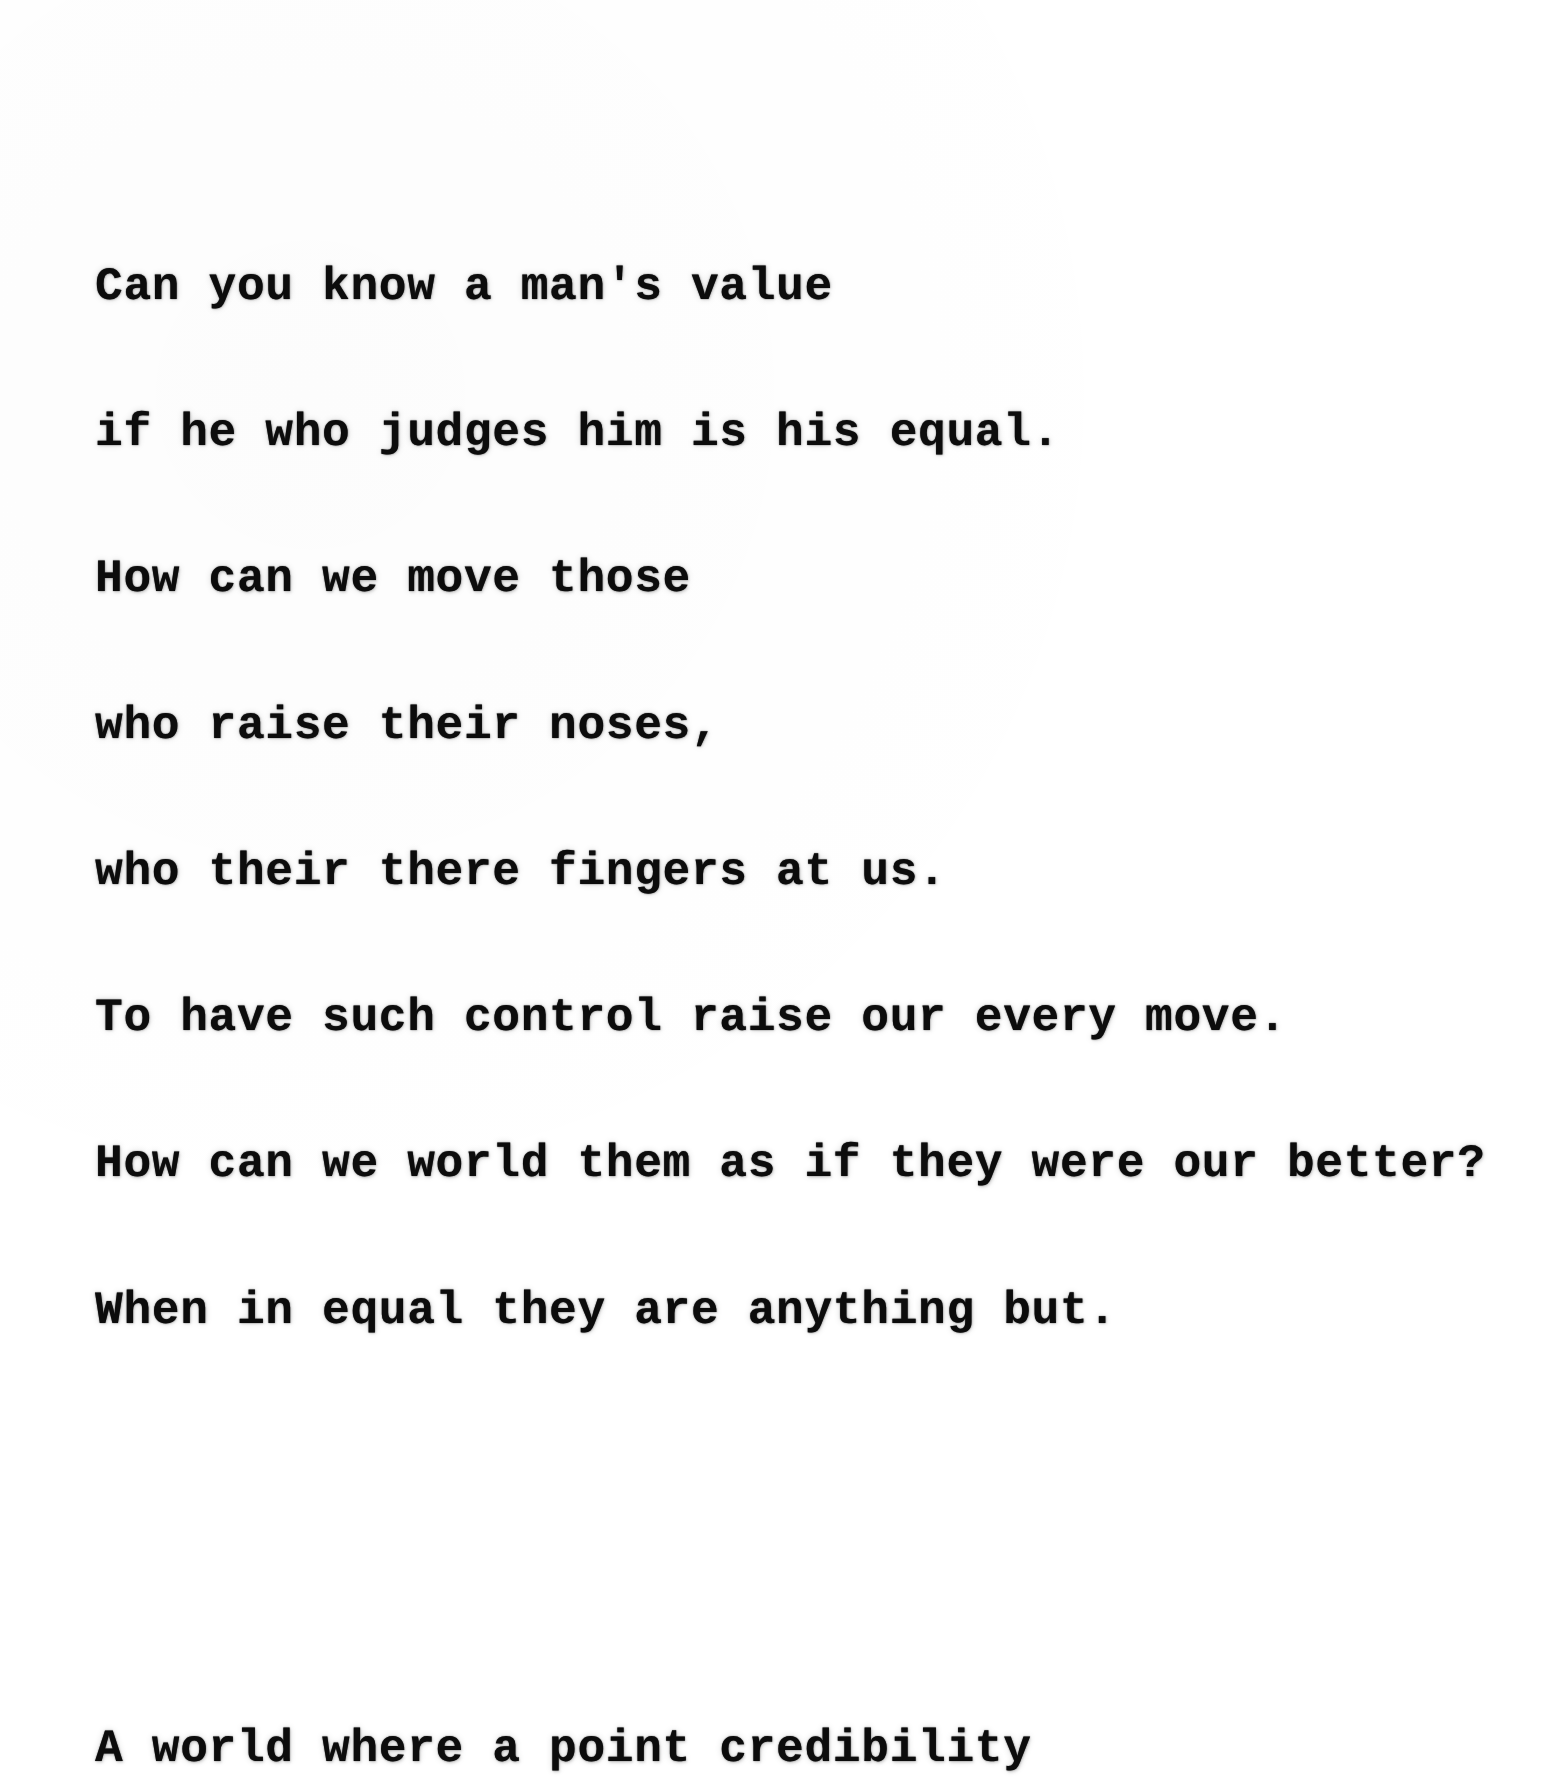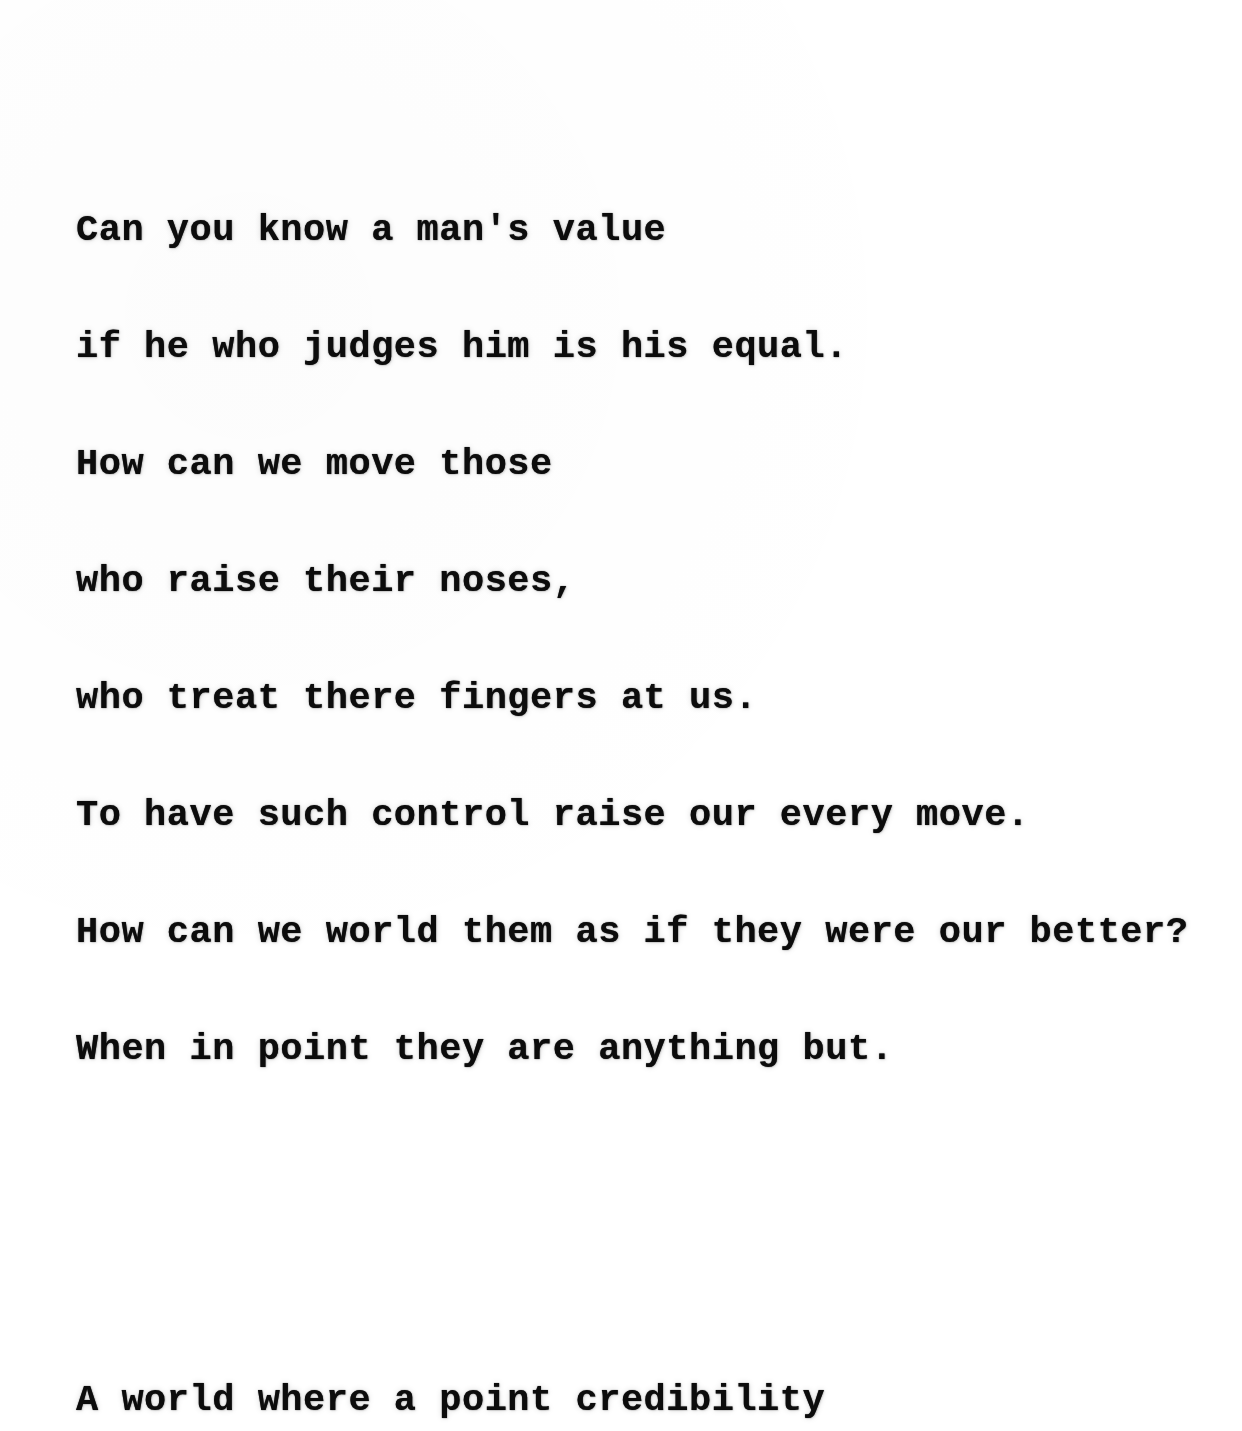--- a/index.html
+++ b/index.html
@@ -46,24 +46,24 @@
 <body>
 
 <div class="page">
   <div class="poem">
 
     <div class="stanza">
       <div class="line">Can you know a man's value</div>
       <div class="line">if he who judges him is his equal.</div>
       <div class="line">How can we move those</div>
       <div class="line">who raise their noses,</div>
-      <div class="line">who treat there fingers at us.</div>
+      <div class="line">who their there fingers at us.</div>
       <div class="line">To have such control raise our every move.</div>
       <div class="line">How can we world them as if they were our better?</div>
-      <div class="line">When in point they are anything but.</div>
+      <div class="line">When in equal they are anything but.</div>
     </div>
 
     <div class="stanza">
       <div class="line">A world where a point credibility</div>
       
       
       
     </div>
 
     

